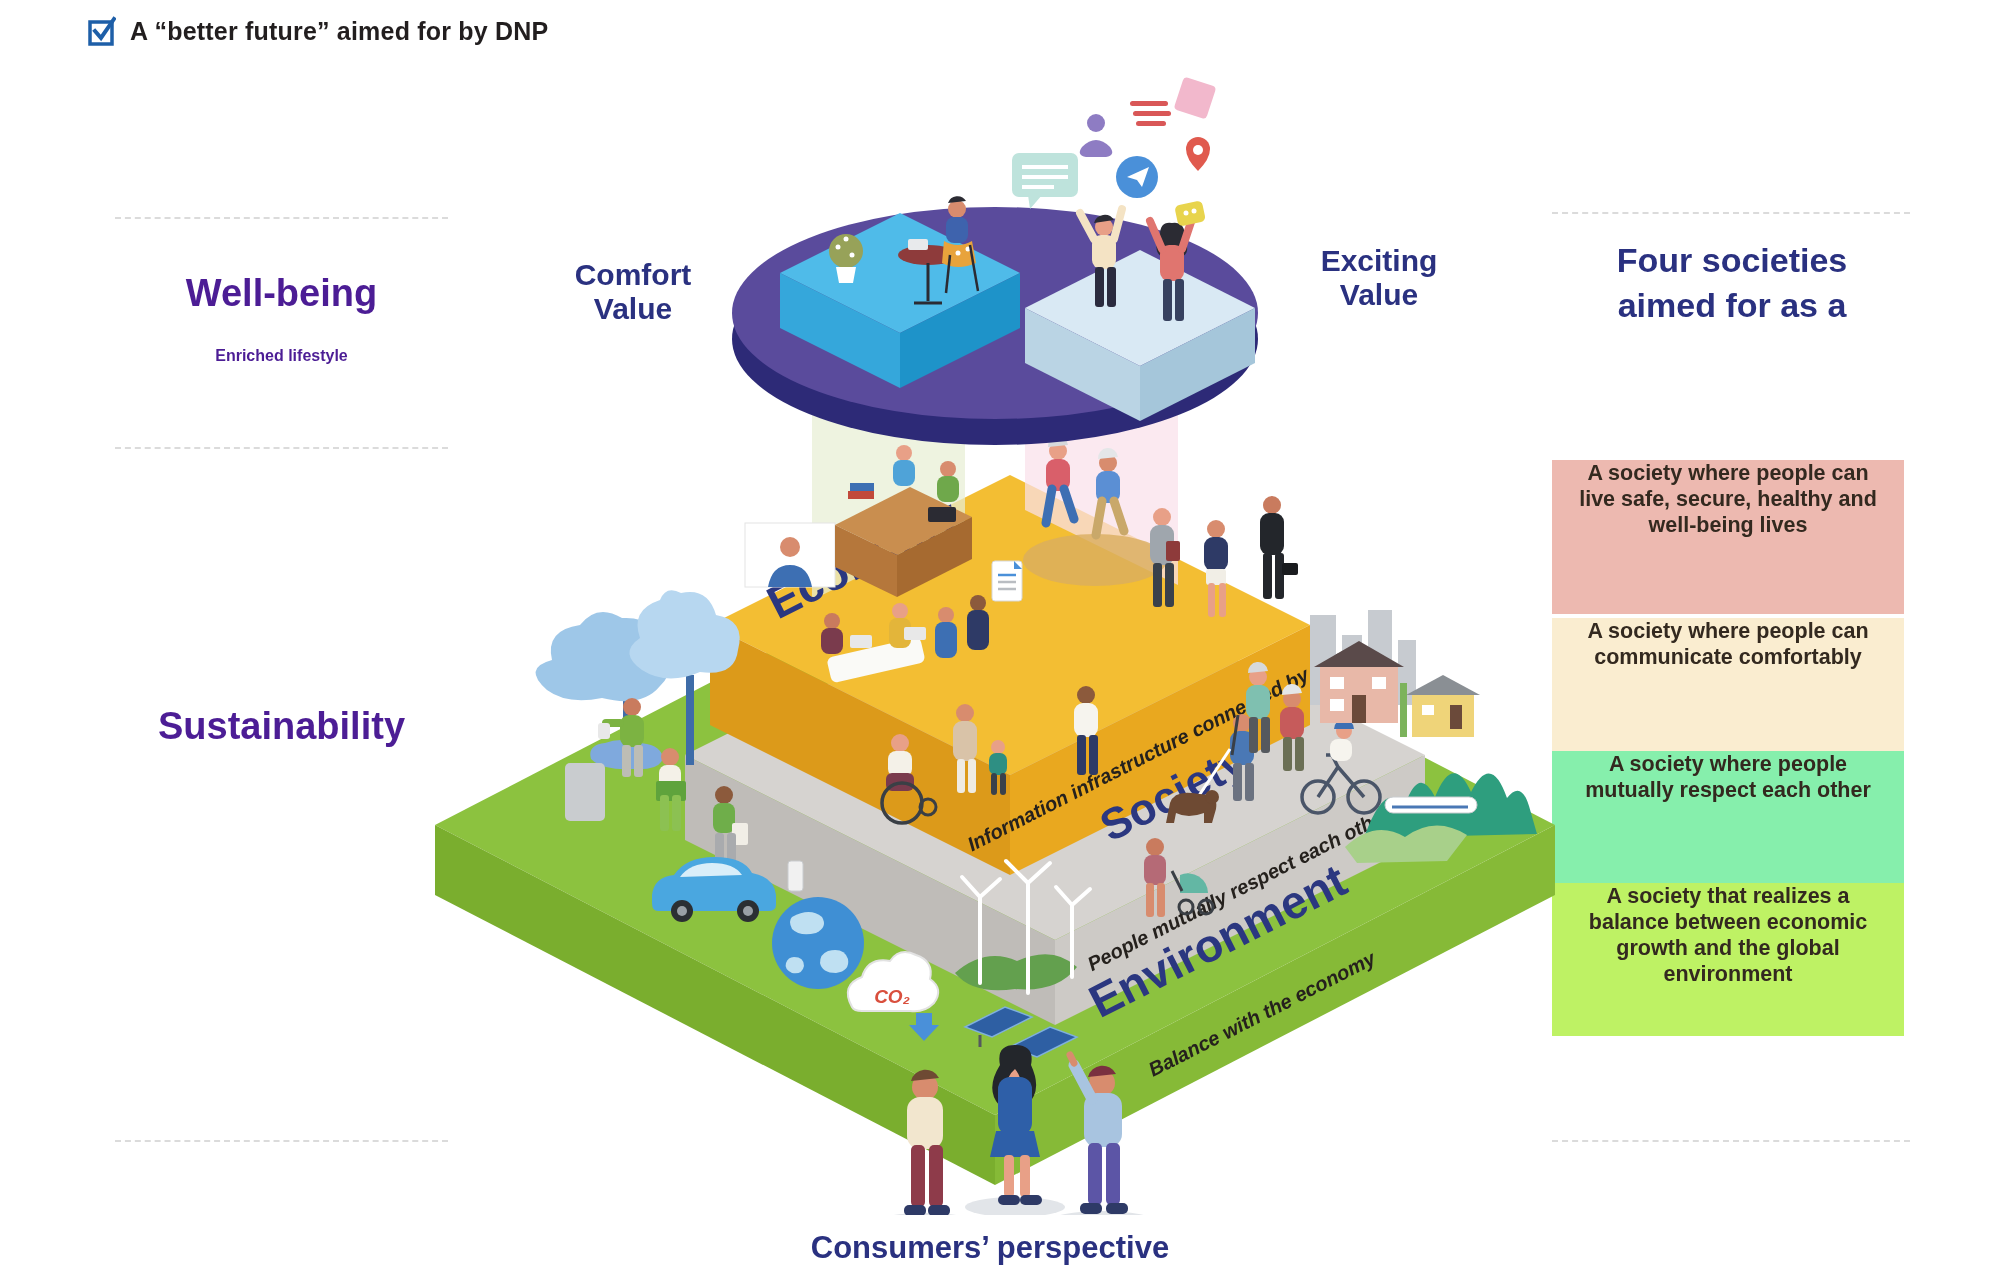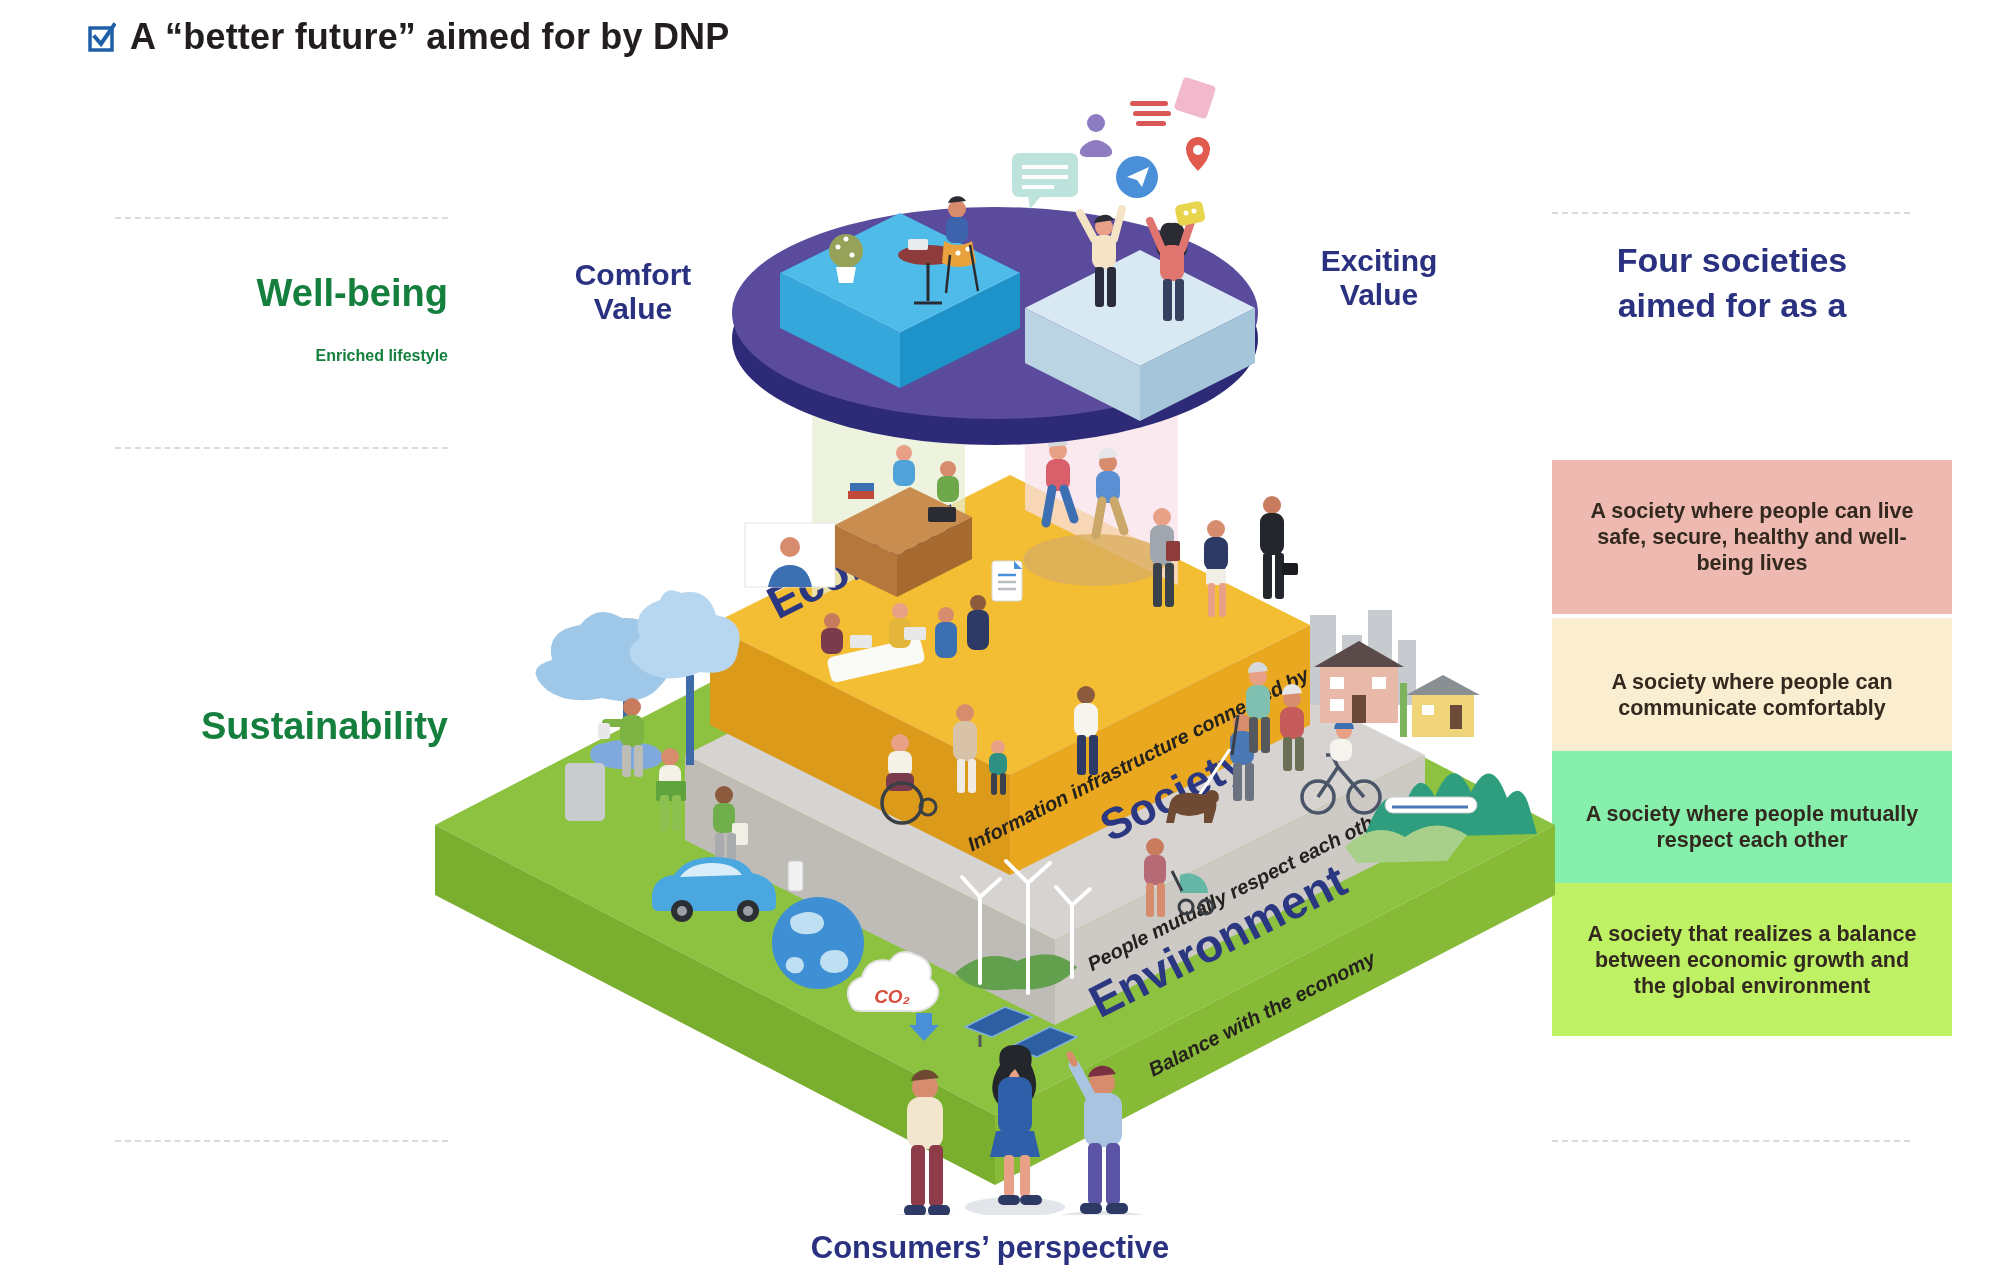--- a/index.html
+++ b/index.html
@@ -1,30 +1,30 @@
 <!DOCTYPE html>
 <html><head>
 <meta charset="utf-8">
 <style>
   html,body{margin:0;padding:0;background:#fff;}
   body{width:2000px;height:1275px;position:relative;overflow:hidden;
        font-family:"Liberation Sans","DejaVu Sans",sans-serif;-webkit-font-smoothing:antialiased;}
   .abs{position:absolute;}
   
   .title-row{left:88px;top:16px;display:flex;align-items:center;gap:14px;}
-  .title-text{font-size:36px;font-weight:bold;color:#221E1F;letter-spacing:.2px;}
+  .title-text{font-size:25px;font-weight:bold;color:#221E1F;letter-spacing:.2px;}
   
   .divider{border-top:2px dashed #DBDBDB;height:0;}
-  .lp{left:115px;width:333px;text-align:right;color:#15803d;}
+  .lp{left:115px;width:333px;text-align:center;color:#4c1d95;}
   .lp-title{font-size:38px;font-weight:bold;}
   .lp-sub{font-size:16px;font-weight:bold;line-height:29px;}
   
   .rp-head{left:1552px;top:238px;width:360px;text-align:center;color:#2A3180;
            font-size:34px;font-weight:bold;line-height:45px;}
-  .rp-box{left:1552px;width:400px;display:flex;align-items:center;justify-content:center;
+  .rp-box{left:1552px;width:352px;display:flex;justify-content:center;
           text-align:center;color:#33291F;font-size:21.5px;font-weight:bold;line-height:26px;
           padding:0 26px;box-sizing:border-box;}
   
   .disc-label{width:170px;text-align:center;color:#2A3180;font-size:30px;font-weight:bold;line-height:34px;}
   .consumers{left:690px;top:1230px;width:600px;text-align:center;color:#2A3180;
              font-size:31px;font-weight:bold;}
   svg text{font-family:"Liberation Sans","DejaVu Sans",sans-serif;}
   .layer-label{fill:#2B3780;font-weight:bold;}
   .layer-caption{fill:#25211D;font-weight:bold;font-style:italic;}
 </style>

